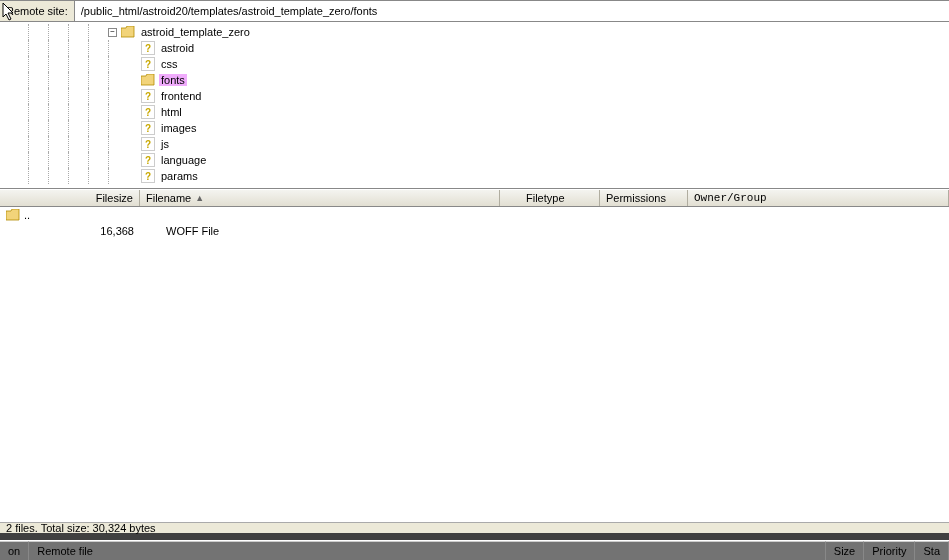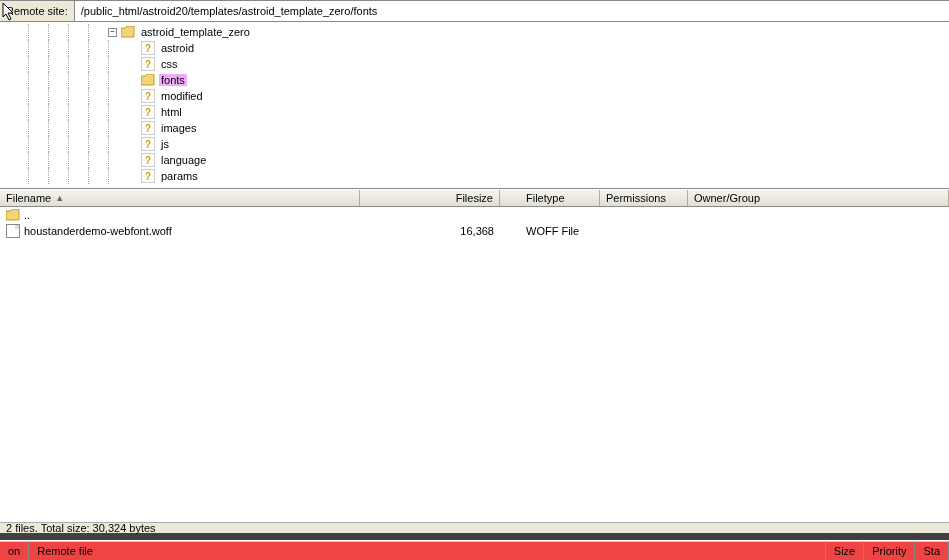--- a/index.html
+++ b/index.html
@@ -131,21 +131,21 @@
 .sort-arrow {
   margin-left: 4px;
   font-size: 9px;
   color: #666;
 }
 .col-filename { width: 360px; }
 .col-filesize { width: 140px; justify-content: flex-end; }
 .col-filetype { width: 80px; margin-left: 20px; }
 .col-modified { width: 200px; }
 .col-permissions { width: 88px; }
-.col-owner { flex: 1; }
+.col-owner { flex: 1; font-family: Liberation Mono, monospace; }
 .list-body {
   flex: 1;
   background: #fff;
   overflow: auto;
 }
 .list-row {
   display: flex;
   height: 16px;
   align-items: center;
 }
@@ -178,21 +178,21 @@
   height: 18px;
   background: #ece9d8;
   border-top: 1px solid #aaa;
   border-bottom: 7px solid #404040;
   display: flex;
   align-items: center;
   padding: 0 6px;
 }
 .bottom-bar {
   height: 20px;
-  background: #ef4444;
+  background: #737373;
   border-top: 1px solid #fff;
   display: flex;
   align-items: stretch;
 }
 .bottom-bar .seg {
   border-right: 1px solid #888;
   border-top: 1px solid #ccc;
   padding: 0 8px;
   display: flex;
   align-items: center;
@@ -268,21 +268,21 @@
         </div>
         <div class="tree-row">
           <span class="tree-indent none"></span>
           <span class="tree-indent"></span>
           <span class="tree-indent"></span>
           <span class="tree-indent"></span>
           <span class="tree-indent"></span>
           <span class="tree-indent"></span>
           <span class="tree-spacer"></span>
           <span class="q-icon">?</span>
-          <span class="tree-label">modified</span>
+          <span class="tree-label">frontend</span>
         </div>
         <div class="tree-row">
           <span class="tree-indent none"></span>
           <span class="tree-indent"></span>
           <span class="tree-indent"></span>
           <span class="tree-indent"></span>
           <span class="tree-indent"></span>
           <span class="tree-indent"></span>
           <span class="tree-spacer"></span>
           <span class="q-icon">?</span>
@@ -330,26 +330,26 @@
           <span class="tree-indent"></span>
           <span class="tree-spacer"></span>
           <span class="q-icon">?</span>
           <span class="tree-label">params</span>
         </div>
       </div>
   </div>
 </div>
 
 <div class="list-header">
+  <div class="col col-filesize">
+      <span>Filesize</span>
+    </div>
   <div class="col col-filename">
       <span>Filename</span>
       <span class="sort-arrow">▲</span>
-    </div>
-  <div class="col col-filesize">
-      <span>Filesize</span>
     </div>
   <div class="col col-filetype">
       <span>Filetype</span>
     </div>
   <div class="col col-permissions">
       <span>Permissions</span>
     </div>
   <div class="col col-owner">
       <span>Owner/Group</span>
     </div>
@@ -361,24 +361,20 @@
       <span class="folder-icon">
         <svg width="14" height="12" viewBox="0 0 14 12">
             <path d="M0 2 L5 2 L6 0 L13 0 L13 11 L0 11 Z" fill="#f2d47a" stroke="#b28b00" stroke-width="0.8"></path>
           </svg>
       </span>
       <span>..</span>
     </div>
   </div>
   <div id="file-rows">
       <div class="list-row">
-        <div class="cell col-filename">
-          <span class="file-icon"></span>
-          <span>houstanderdemo-webfont.woff</span>
-        </div>
         <div class="cell col-filesize" style="justify-content:flex-end">
           <span>16,368</span>
         </div>
         <div class="cell col-filetype">
           <span>WOFF File</span>
         </div>
         <div class="cell col-modified"></div>
         <div class="cell col-permissions"></div>
         <div class="cell col-owner"></div>
       </div>

